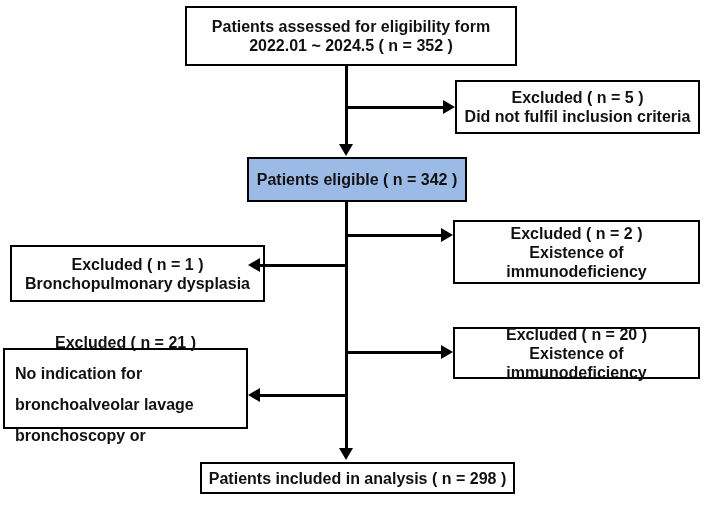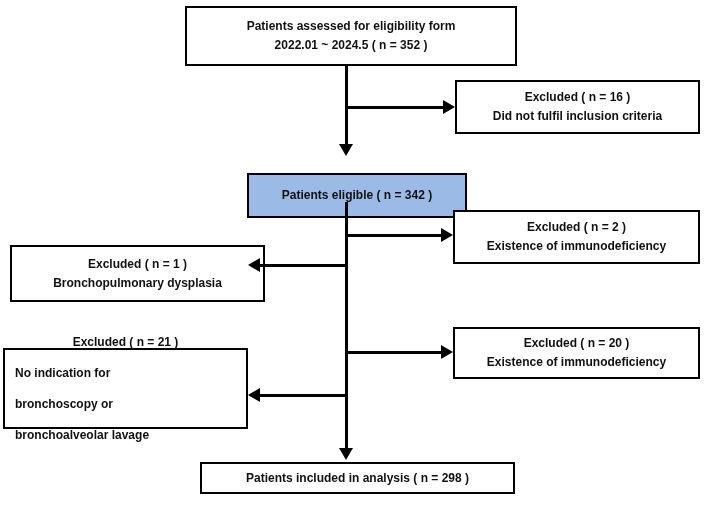--- a/index.html
+++ b/index.html
@@ -15,35 +15,35 @@
     background: #ffffff;
     overflow: hidden;
   }
   .box {
     position: absolute;
     box-sizing: border-box;
     border: 2px solid #000000;
     background: #ffffff;
     color: #111111;
     font-weight: bold;
-    font-size: 12px;
+    font-size: 16px;
     line-height: 19px;
     display: flex;
     flex-direction: column;
     justify-content: center;
     text-align: center;
     padding: 2px 4px;
   }
   .box .line { width: 100%; }
   .box .line.left { text-align: left; padding-left: 6px; box-sizing: border-box; }
 
   .node-assessed  { left: 185px; top: 6px;   width: 332px; height: 60px; }
   .node-excl10    { left: 455px; top: 80px;  width: 245px; height: 54px; }
-  .node-eligible  { left: 247px; top: 173px; width: 220px; height: 45px; }
-  .node-excl2     { left: 453px; top: 210px; width: 247px; height: 54px; align-items: center; }
+  .node-eligible  { left: 247px; top: 157px; width: 220px; height: 45px; }
+  .node-excl2     { left: 453px; top: 220px; width: 247px; height: 64px; align-items: center; }
   .node-excl1     { left: 10px;   top: 245px; width: 255px; height: 57px; }
   .node-excl20    { left: 453px; top: 327px; width: 247px; height: 52px; }
   .node-excl21    { left: 3px;   top: 348px; width: 245px; height: 81px; justify-content: center; gap: 12px; }
   .node-included  { left: 200px; top: 462px; width: 315px; height: 32px; }
 
   .edge {
     position: absolute;
     background: #000000;
   }
   .edge.v { width: 3px; }
@@ -95,21 +95,21 @@
 <body>
 
 <div class="canvas">
 
   <div class="box node-assessed">
     <div class="line">Patients assessed for eligibility form</div>
     <div class="line">2022.01 ~ 2024.5 ( n = 352 )</div>
   </div>
 
   <div class="box node-excl10">
-    <div class="line">Excluded ( n = 16 )</div>
+    <div class="line">Excluded ( n = 5 )</div>
     <div class="line">Did not fulfil inclusion criteria</div>
   </div>
 
   <div class="box node-eligible" style="background-color: rgb(155, 186, 229);">
     <div class="line">Patients eligible ( n = 342 )</div>
   </div>
 
   <div class="box node-excl2">
     <div class="line">Excluded ( n = 2 )</div>
     <div class="line">Existence of immunodeficiency</div>
@@ -121,22 +121,22 @@
   </div>
 
   <div class="box node-excl20">
     <div class="line">Excluded ( n = 20 )</div>
     <div class="line">Existence of immunodeficiency</div>
   </div>
 
   <div class="box node-excl21">
     <div class="line">Excluded ( n = 21 )</div>
     <div class="line left">No indication for</div>
+    <div class="line left">bronchoalveolar lavage</div>
     <div class="line left">bronchoscopy or</div>
-    <div class="line left">bronchoalveolar lavage</div>
   </div>
 
   <div class="box node-included">
     <div class="line">Patients included in analysis ( n = 298 )</div>
   </div>
 
   <div class="edge v e-v1"></div>
   <div class="head down h-v1"></div>
 
   <div class="edge h e-h1"></div>

